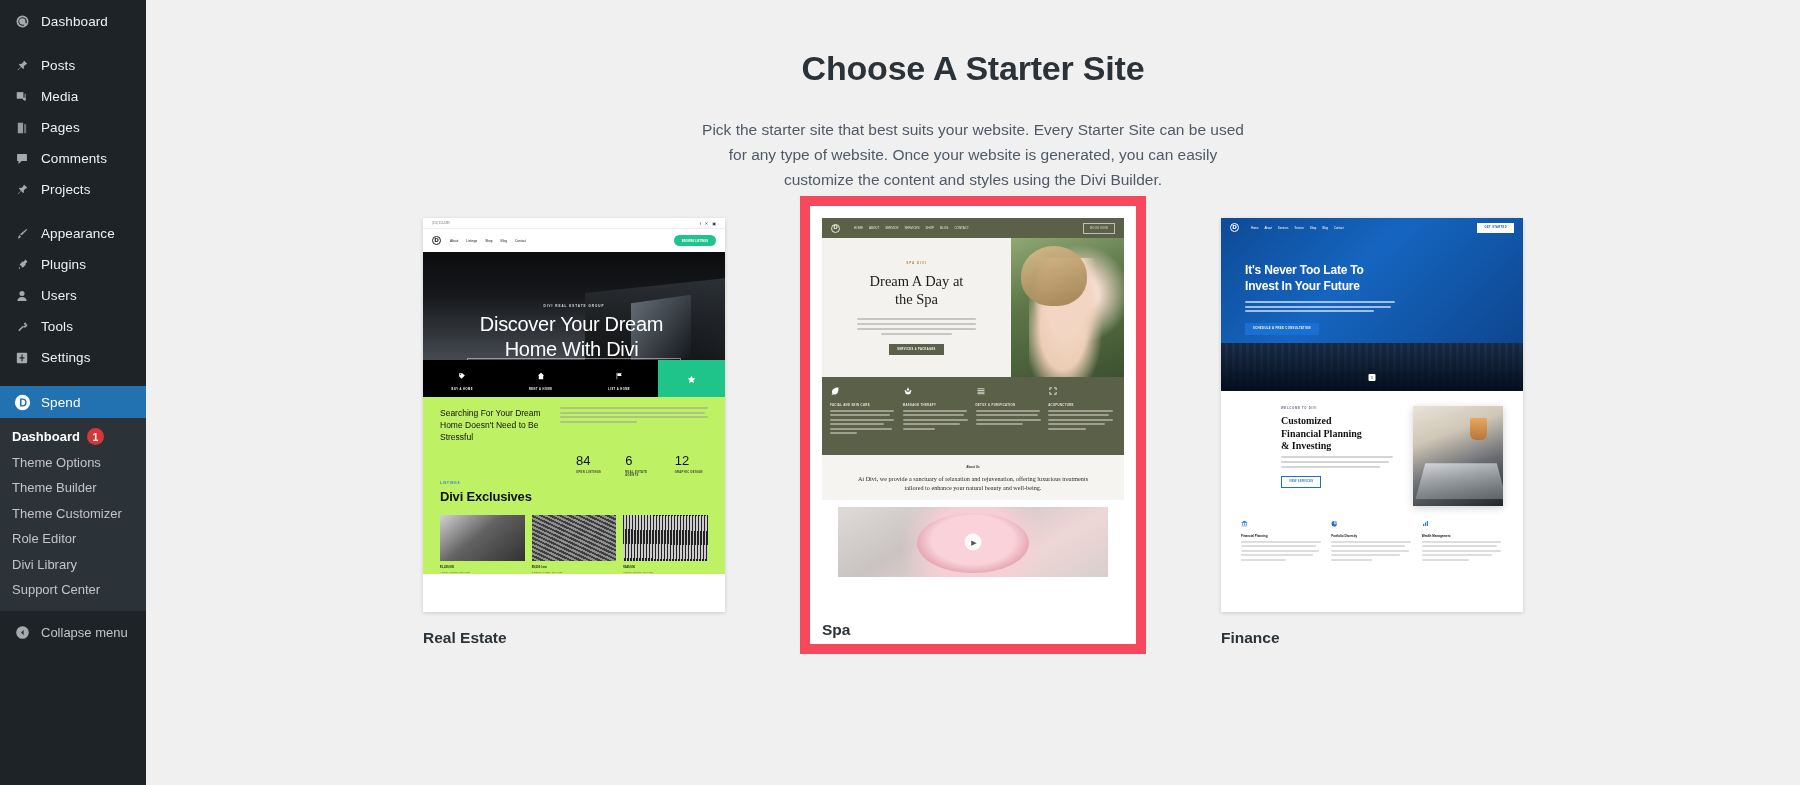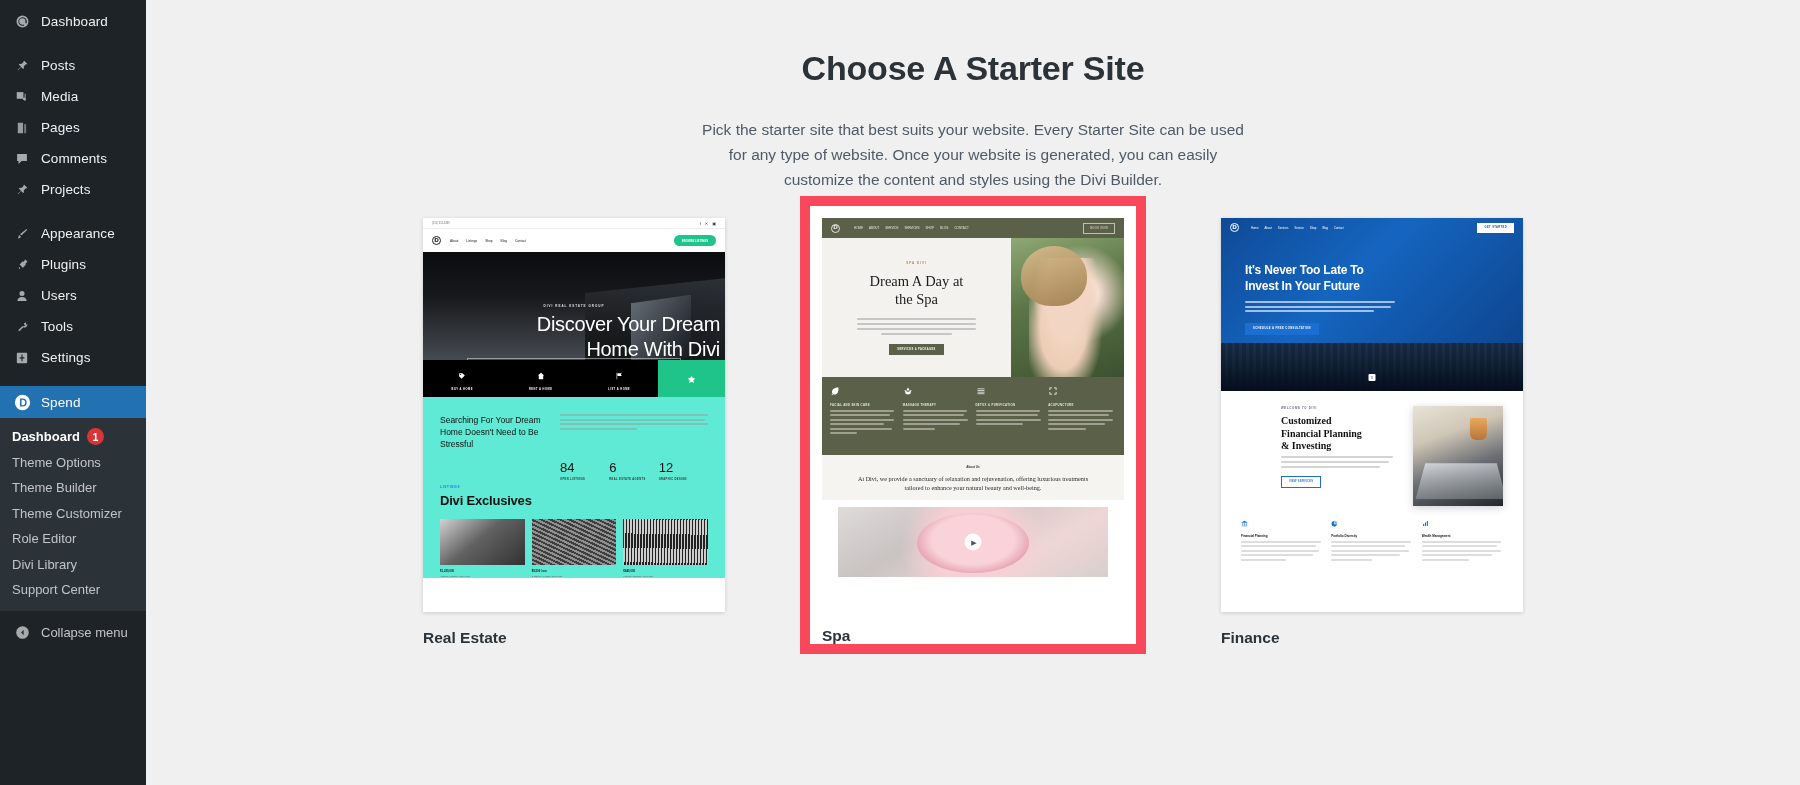--- a/index.html
+++ b/index.html
@@ -167,21 +167,21 @@
     height: 394px;
   }
   .card-title {
     font-size: 15.5px;
     font-weight: bold;
     color: #2c3338;
     margin-top: 17px;
     position: relative;
     z-index: 3;
   }
-  .card.selected .card-title { margin-top: 15px; }
+  .card.selected .card-title { margin-top: 9px; }
 
   .thumb {
     position: absolute;
     inset: 0;
     overflow: hidden;
   }
   .dlogo {
     border: 1px solid currentColor;
     border-radius: 50%;
     width: 9px; height: 9px;
@@ -229,50 +229,50 @@
     position: absolute; right: 34px; bottom: 36px;
     width: 60px; height: 62px;
     background: linear-gradient(115deg, rgba(160,175,190,.5), rgba(30,36,42,.2));
     transform: skewY(-8deg);
   }
   .re-eyebrow {
     position: absolute; top: 52px; left: 0; right: 0; text-align: center;
     color: #fff; font-size: 3px; letter-spacing: 1px; font-weight: bold; opacity: .85;
   }
   .re-h1 {
-    position: absolute; top: 60px; left: 0; right: 5px; text-align: right;
+    position: absolute; top: 60px; left: 0; right: 5px; text-align: center;
     color: #fff; font-size: 20px; line-height: 25px; font-weight: 400;
     letter-spacing: -.3px;
   }
   .re-search {
     position: absolute; bottom: 28px; left: 44px; right: 44px;
     height: 11px; border: 1px solid rgba(255,255,255,.45);
     display: flex; align-items: center; padding-left: 6px;
     color: rgba(255,255,255,.7); font-size: 3px;
   }
   .re-iconbar {
     position: absolute; left: 0; right: 0; bottom: 0; height: 37px;
     background: #000; display: flex;
   }
   .re-ib-cell {
     flex: 1; display: flex; flex-direction: column;
     align-items: center; justify-content: center; gap: 4px;
     color: #fff;
   }
   .re-ib-cell .lbl { font-size: 2.6px; letter-spacing: .5px; font-weight: bold; }
   .re-ib-cell.green { background: #1fc48a; flex: .85; }
-  .re-body { background: #5eead4; padding: 17px 17px 0 17px; }
+  .re-body { background: #bef264; padding: 10px 17px 0 17px; }
   .re-row { display: flex; gap: 12px; }
   .re-h2 {
     font-size: 8.5px; line-height: 12px; color: #111; width: 108px;
     font-weight: 400;
   }
   .re-p { flex: 1; }
   .re-p .lorem { margin-bottom: 2.5px; color: #999; }
-  .re-stats { display: flex; margin-top: 10px; gap: 0; }
+  .re-stats { display: flex; margin-top: 10px; gap: 16px; }
   .re-stat { flex: 1; }
   .re-stat .num { font-size: 13px; color: #111; line-height: 15px; }
   .re-stat .lbl { font-size: 2.6px; color: #333; letter-spacing: .4px; font-weight: bold; margin-top: 3px; }
   .re-excl { margin-top: 4px; }
   .re-excl .eyebrow { font-size: 3px; color: #2d6cdf; letter-spacing: .8px; font-weight: bold; }
   .re-excl h3 { font-size: 13px; color: #111; font-weight: bold; margin-top: 4px; letter-spacing: -.2px; }
   .re-props { display: flex; gap: 7px; margin-top: 11px; }
   .re-prop { flex: 1; }
   .re-prop .img {
     height: 46px; background: #9aa0a6;

